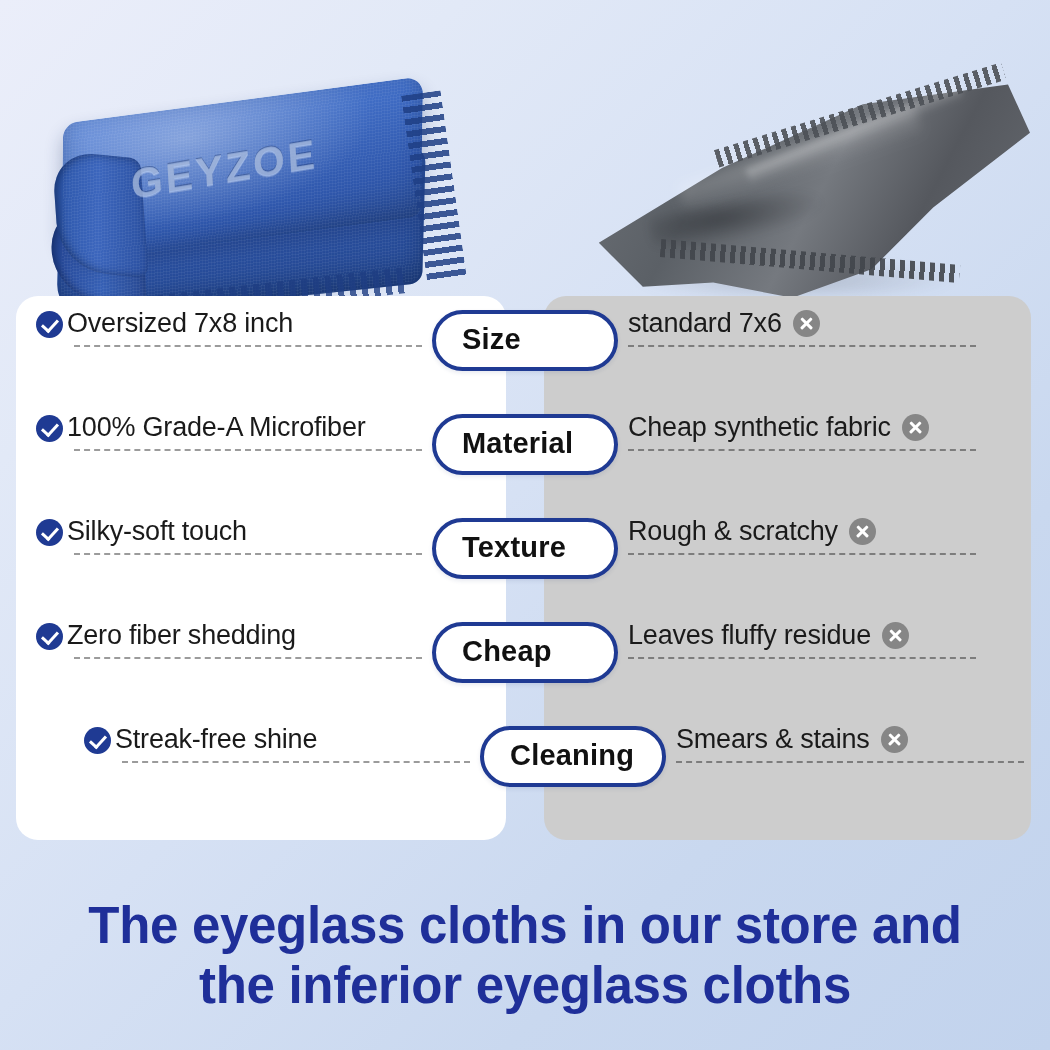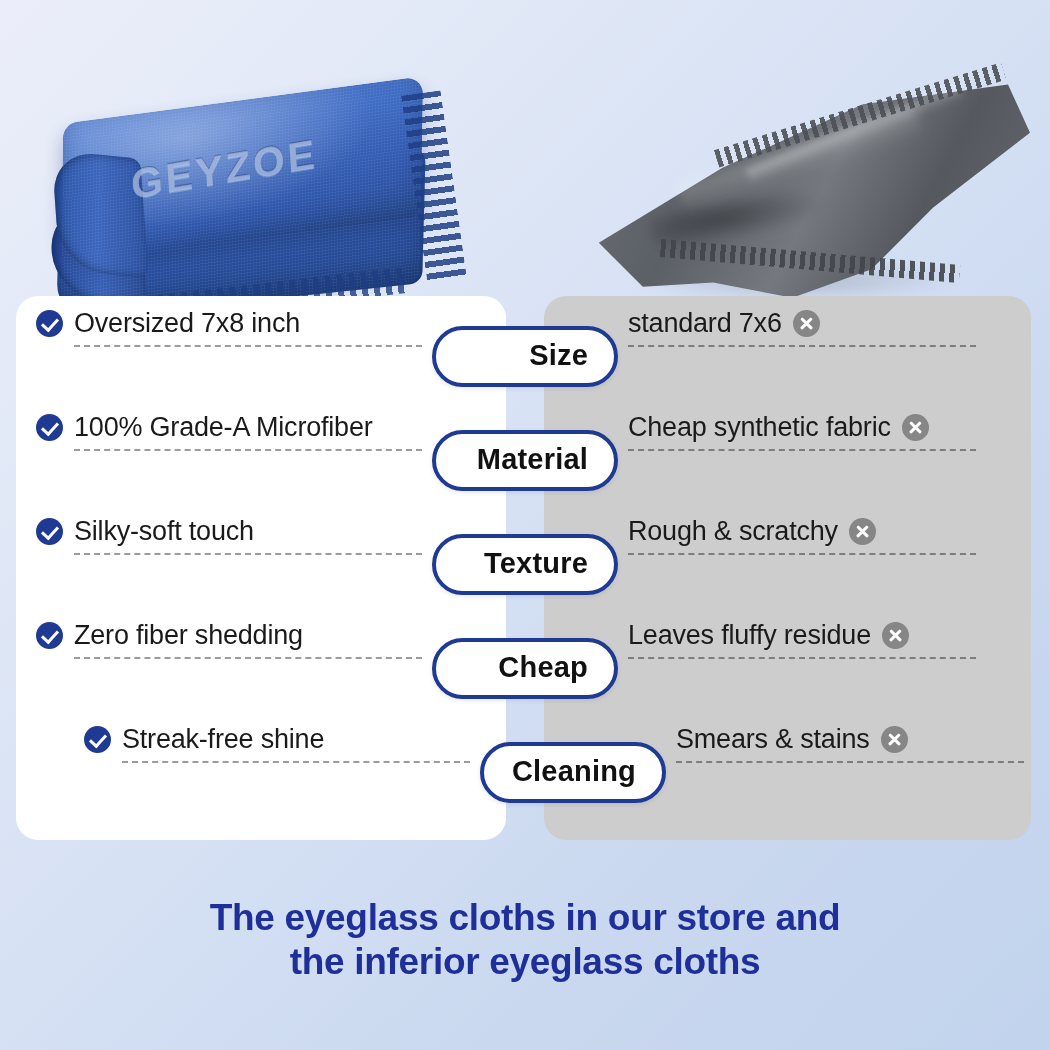--- a/index.html
+++ b/index.html
@@ -225,22 +225,22 @@
 
   
   .left-item {
     position: absolute;
     left: 36px;
     width: 386px;
     top: 12px;
   }
   .left-line {
     display: flex;
-    align-items: center;
-    gap: 11px;
+    align-items: flex-end;
+    gap: 4px;
   }
   .check-icon {
     flex: 0 0 auto;
     width: 27px;
     height: 27px;
     border-radius: 50%;
     background: #1f3a93;
     position: relative;
   }
   .check-icon::after {
@@ -315,44 +315,44 @@
     margin-left: auto;
     border-bottom: 2px dashed #7d7d7d;
     width: 348px;
   }
 
   
   .pill {
     position: absolute;
     left: 50%;
     transform: translateX(-50%);
-    top: 30px;
+    top: 14px;
     min-width: 186px;
     padding: 9px 26px 11px;
     background: #ffffff;
     border: 4px solid #1f3a93;
     border-radius: 40px;
-    text-align: right;
+    text-align: left;
     font-size: 29px;
     font-weight: 700;
     color: #111111;
     box-sizing: border-box;
     letter-spacing: .2px;
     box-shadow: 0 2px 4px rgba(30,50,110,.10);
   }
 
   
   .caption {
     position: absolute;
     left: 0;
     top: 896px;
     width: 1050px;
     text-align: center;
     color: #1f2f99;
-    font-size: 37px;
+    font-size: 51px;
     font-weight: 700;
     line-height: 1.18;
     letter-spacing: -.3px;
   }
   .caption-line { display: block; }
 </style>
 </head>
 <body>
 
 <div id="stage">

